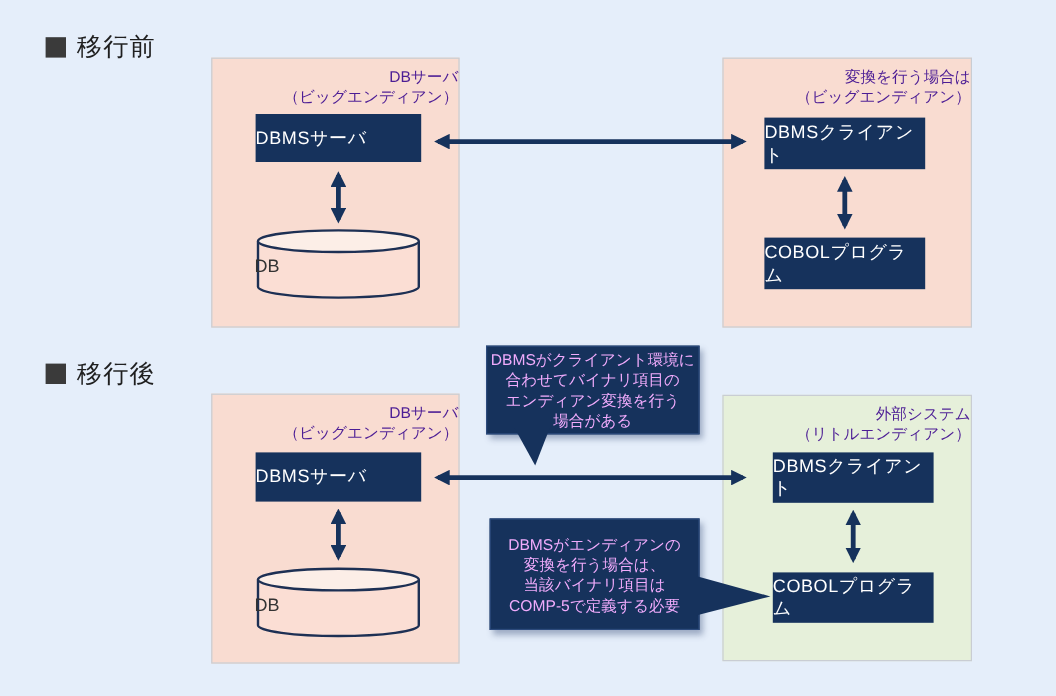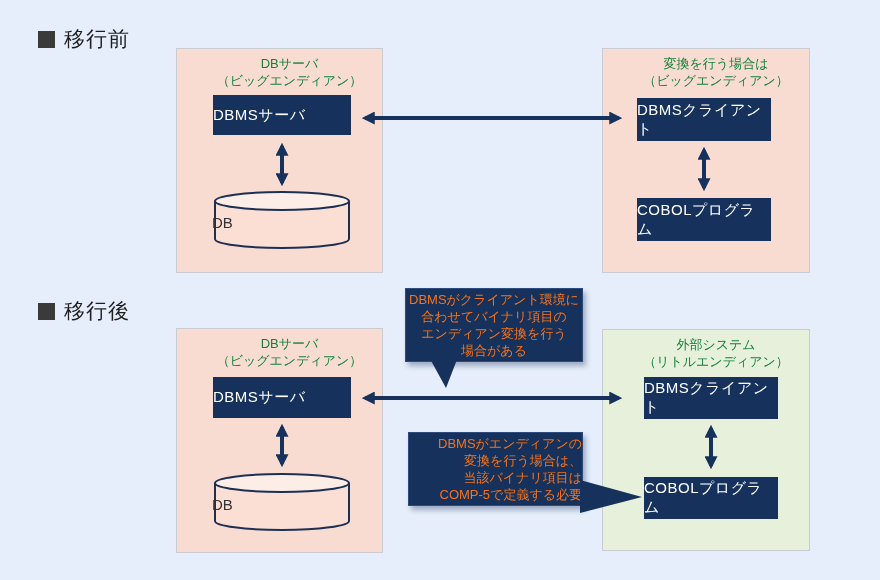--- a/index.html
+++ b/index.html
@@ -28,22 +28,22 @@
 
   
   .panel{
     position:absolute;
     border:1px solid #c9cdd3;
     box-sizing:border-box;
   }
   .panel.pink{background:#f9dcd1;}
   .panel.green{background:#e6f0da;}
   .ptitle{
-    margin-top:6px;text-align:center;
-    font-size:13px;line-height:17px;color:#15803d;margin-left:20px;
+    margin-top:6px;text-align:right;
+    font-size:13px;line-height:17px;color:#4c1d95;margin-left:20px;
   }
   #panel-a{left:176px;top:48px;width:207px;height:225px;}
   #panel-b{left:602px;top:48px;width:208px;height:225px;}
   #panel-c{left:176px;top:328px;width:207px;height:225px;}
   #panel-d{left:602px;top:329px;width:208px;height:222px;}
 
   
   .navybox{
     position:absolute;
     background:#16325c;color:#ffffff;
@@ -63,28 +63,28 @@
   #cyl-c{left:212px;top:472px;}
   .cylinder svg{display:block;width:140px;height:60px;}
   .cylinder .dblabel{
     position:absolute;left:0;right:0;top:24px;
     text-align:left;font-size:15px;color:#333;
   }
 
   
   .callout{
     position:absolute;
-    background:#16325c;color:#f97316;
+    background:#16325c;color:#f0abfc;
     border:1px solid #2c4a7c;box-sizing:border-box;
     box-shadow:3px 4px 5px rgba(70,90,130,.45);
     display:flex;flex-direction:column;justify-content:center;
     text-align:center;font-size:13px;line-height:17px;
   }
   #callout-1{left:405px;top:288px;width:178px;height:74px;}
-  #callout-2{left:408px;top:432px;width:175px;height:74px;text-align:right;}
+  #callout-2{left:408px;top:432px;width:175px;height:93px;}
 
   
   #overlay{
     position:absolute;left:0;top:0;width:880px;height:580px;
     pointer-events:none;
   }
 </style>
 </head>
 <body>
 

